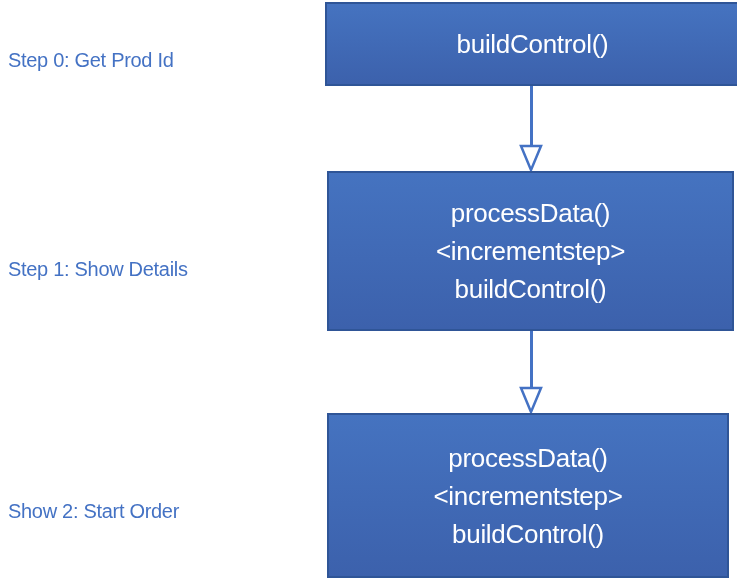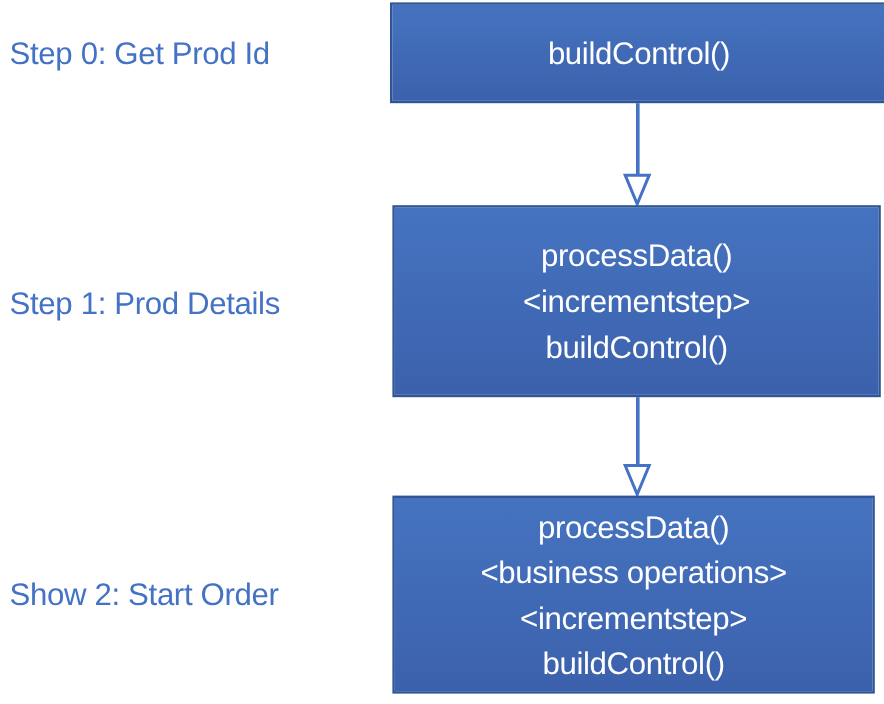--- a/index.html
+++ b/index.html
@@ -9,23 +9,24 @@
     height: 587px;
     background: var(--background, #ffffff);
     overflow: hidden;
     font-family: "Liberation Sans", sans-serif;
     letter-spacing: -0.3px;
   }
   .step-label {
     position: absolute;
     left: 8px;
     color: var(--label-text, #4472c4);
-    font-size: 26px;
+    font-size: 20px;
     line-height: 32px;
     white-space: nowrap;
+    margin-top: 16px;
   }
   .label-0 { top: 28px; }
   .label-1 { top: 237px; }
   .label-2 { top: 479px; }
   .box {
     position: absolute;
     box-sizing: border-box;
     border: 2px solid var(--box-border, #2f5597);
     background: linear-gradient(180deg, var(--box-fill-top, #4573c0) 0%, var(--box-fill-bottom, #3c61ac) 100%);
     color: var(--box-text, #ffffff);
@@ -56,21 +57,21 @@
     stroke: var(--arrow, #4472c4);
     stroke-width: 2.5;
   }
 </style>
 </head>
 <body>
 
 <div class="canvas">
 
   <div class="step-label label-0">Step 0: Get Prod Id</div>
-  <div class="step-label label-1">Step 1: Prod Details</div>
+  <div class="step-label label-1">Step 1: Show Details</div>
   <div class="step-label label-2">Show 2: Start Order</div>
 
   <div class="box box-0">
     <div class="box-line">buildControl()</div>
   </div>
 
   <div class="arrow-line arrow-line-0"></div>
   <svg class="arrow-head arrow-head-0" width="24" height="28" viewBox="0 0 24 28">
     <polygon points="2,2 22,2 12,26"></polygon>
   </svg>
@@ -81,18 +82,17 @@
     <div class="box-line">buildControl()</div>
   </div>
 
   <div class="arrow-line arrow-line-1"></div>
   <svg class="arrow-head arrow-head-1" width="24" height="28" viewBox="0 0 24 28">
     <polygon points="2,2 22,2 12,26"></polygon>
   </svg>
 
   <div class="box box-2">
     <div class="box-line">processData()</div>
-    <div class="box-line">&lt;business operations&gt;</div>
     <div class="box-line">&lt;incrementstep&gt;</div>
     <div class="box-line">buildControl()</div>
   </div>
 
 </div>
 
 </body></html>

